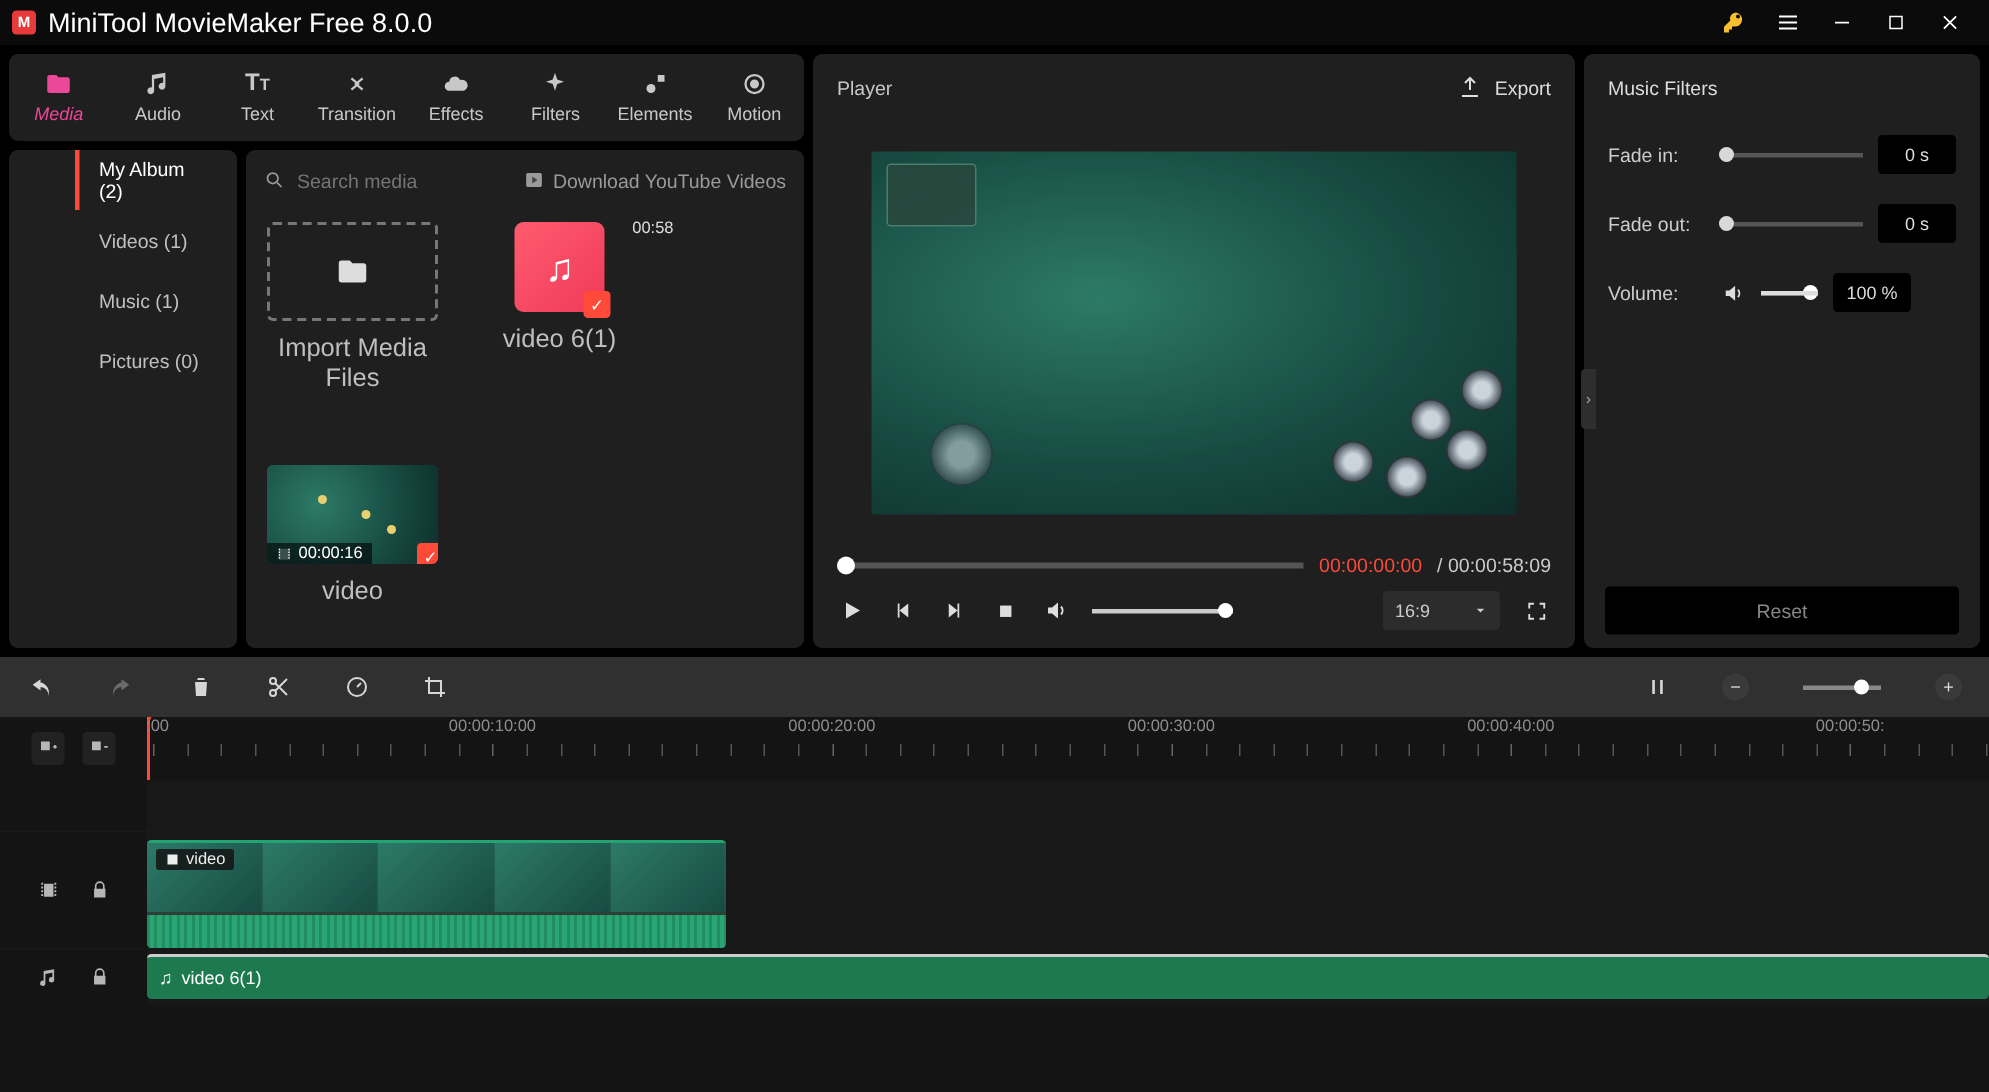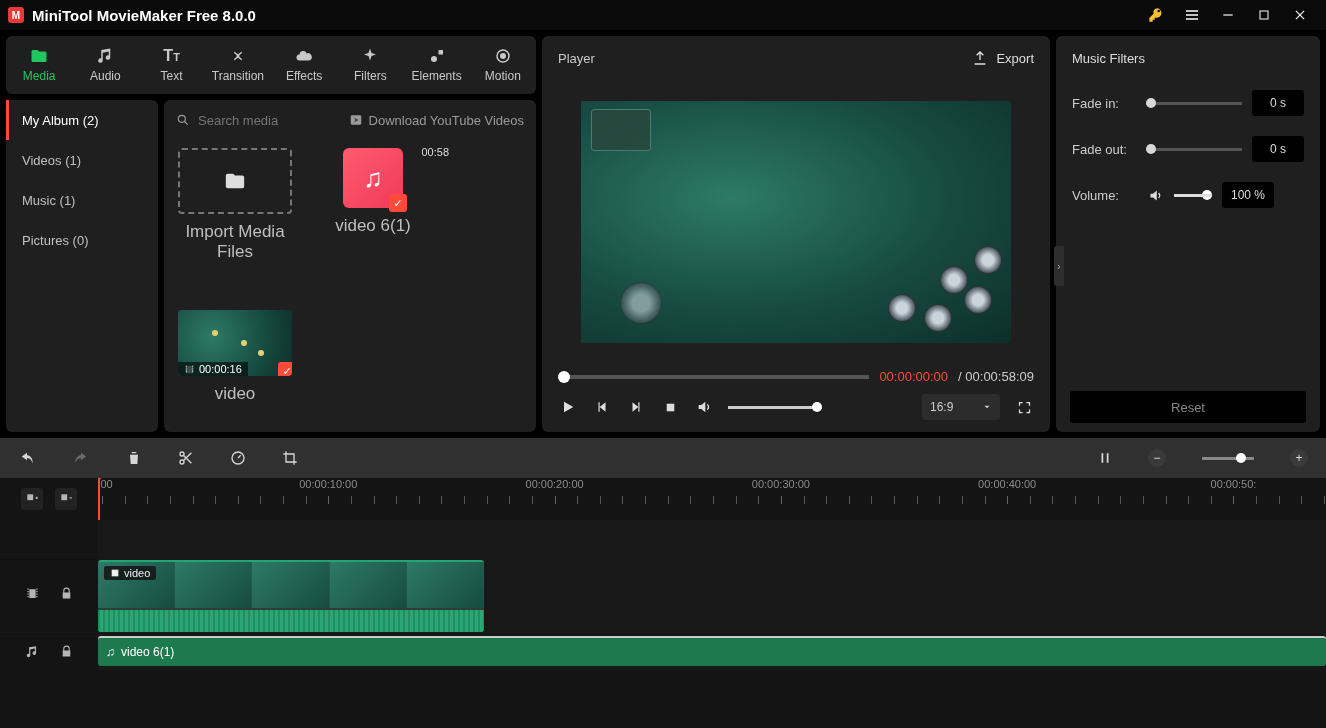--- a/index.html
+++ b/index.html
@@ -1,33 +1,33 @@
 <!DOCTYPE html>
 <html><head>
 <meta charset="utf-8">
 <style>
 * { box-sizing: border-box; margin: 0; padding: 0; }
 body { width: 1326px; height: 728px; background: #000; font-family: -apple-system, "Segoe UI", Arial, sans-serif; color: #c8c8c8; font-size: 13px; overflow: hidden; user-select: none; }
 .titlebar { height: 30px; display: flex; align-items: center; padding: 0 8px; background: #0b0b0b; }
 .app-icon { width: 16px; height: 16px; background: #e83a3a; border-radius: 3px; display: flex; align-items: center; justify-content: center; font-size: 10px; color: #fff; font-weight: bold; margin-right: 8px; }
-.title-text { color: #fff; font-size: 15px; font-weight: 700; }
+.title-text { color: #fff; font-size: 18px; font-weight: 400; }
 .title-spacer { flex: 1; }
 .title-btn { width: 36px; height: 30px; display: flex; align-items: center; justify-content: center; color: #fff; cursor: pointer; }
 .key-icon { color: #f8c030; }
 
 .uppanel { display: flex; gap: 6px; padding: 6px; height: 408px; }
 .col-left { width: 530px; display: flex; flex-direction: column; gap: 6px; }
 .tool-tabs { height: 58px; background: #1f1f1f; border-radius: 6px; display: flex; align-items: center; }
 .tool-tab { flex: 1; display: flex; flex-direction: column; align-items: center; justify-content: center; gap: 4px; color: #c8c8c8; cursor: pointer; font-size: 12px; height: 100%; }
-.tool-tab.active { color: #22c55e; position: relative; }
+.tool-tab.active { color: #ec4899; position: relative; font-style: italic; }
 .tool-tab .ico { font-size: 18px; }
 
 .leftbody { flex: 1; display: flex; gap: 6px; }
 .sidebar { width: 152px; background: #1f1f1f; border-radius: 6px; }
-.side-item { height: 40px; display: flex; align-items: center; padding: 0 16px; cursor: pointer; color: #c0c0c0; }
+.side-item { height: 40px; display: flex; align-items: center; padding: 0 16px; cursor: pointer; color: #c0c0c0; margin-left: 44px; }
 .side-item.active { color: #fff; border-left: 3px solid #ff4a3a; padding-left: 13px; }
 .mediapane { flex: 1; background: #1f1f1f; border-radius: 6px; display: flex; flex-direction: column; }
 .mp-head { display: flex; align-items: center; height: 40px; padding: 0 12px; gap: 8px; color: #9a9a9a; }
 .mp-head .sico { font-size: 14px; }
 .mp-head .spacer { flex: 1; }
 .mp-head .dl { display: flex; align-items: center; gap: 6px; cursor: pointer; }
 .mp-grid { flex: 1; display: flex; flex-wrap: wrap; align-content: flex-start; gap: 24px; padding: 8px 14px; }
 .mp-item { width: 114px; display: flex; flex-direction: column; align-items: center; gap: 8px; }
 .thumb { width: 114px; height: 66px; border-radius: 4px; position: relative; background: #2b6f5d; }
 .thumb.import { border: 2px dashed #777; background: transparent; display: flex; align-items: center; justify-content: center; }

